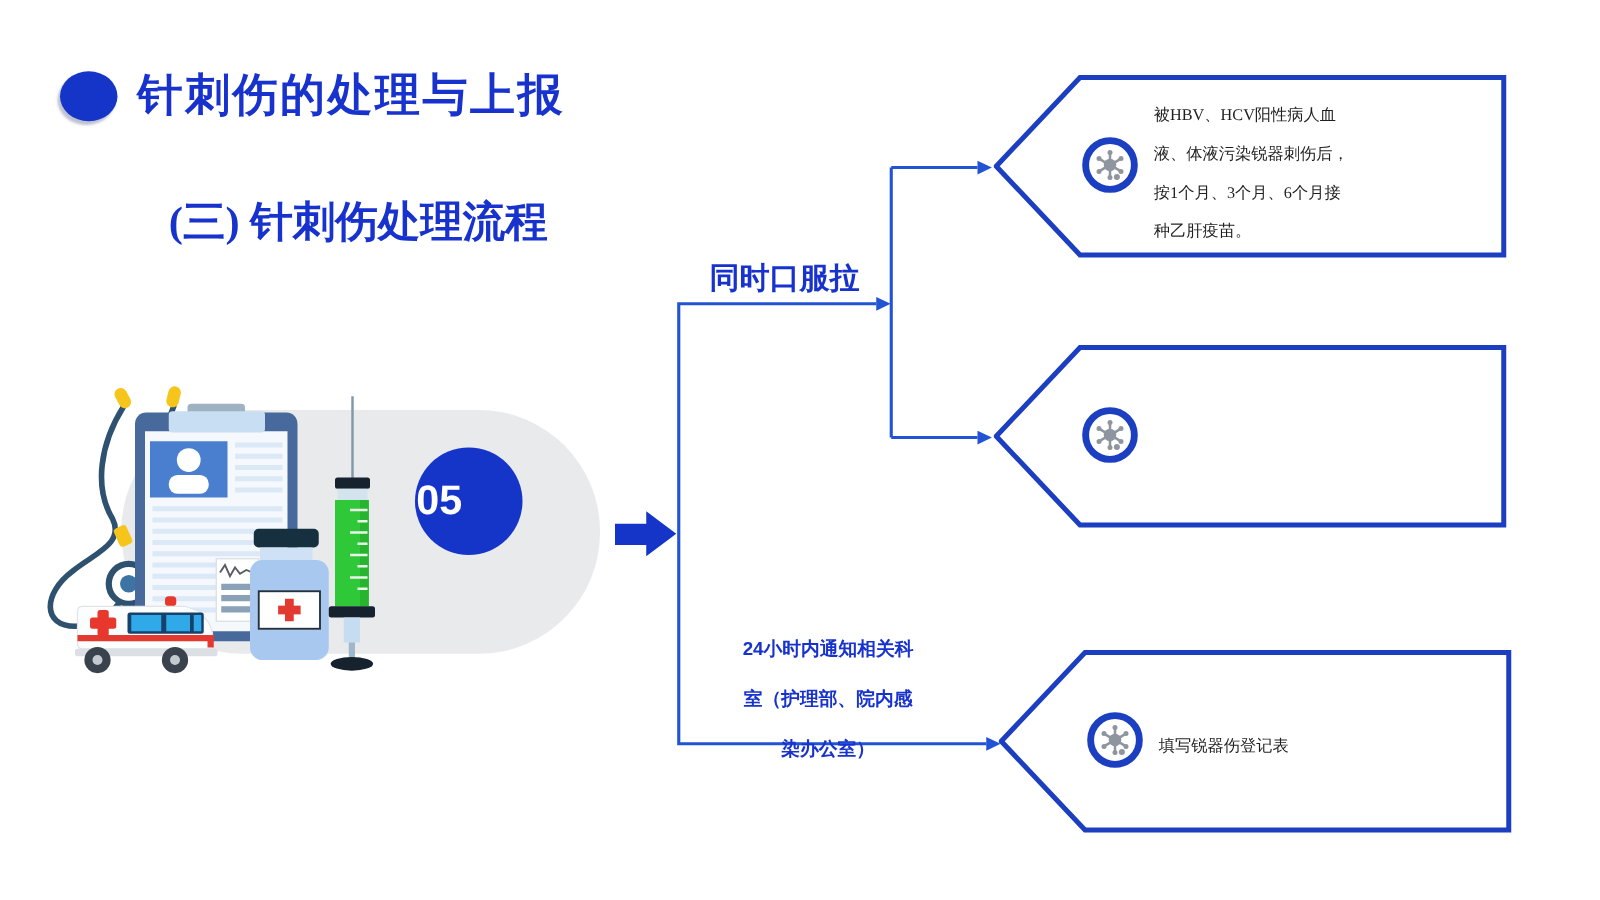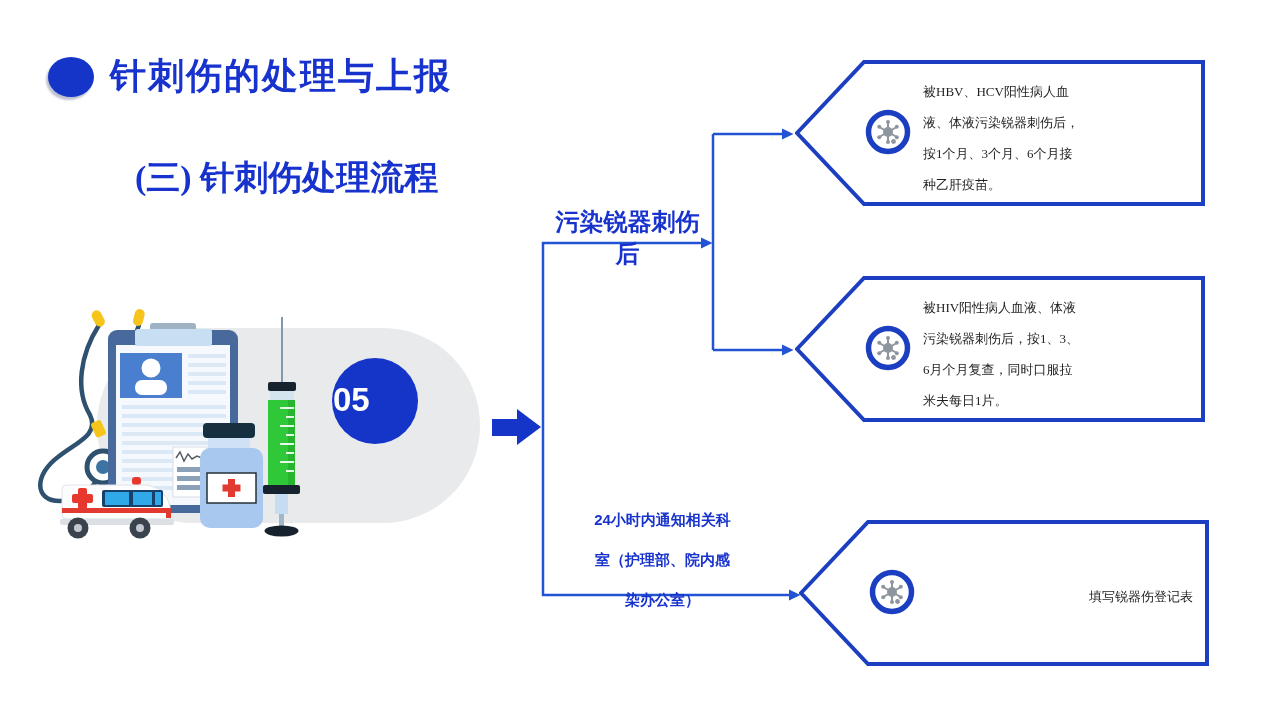--- a/index.html
+++ b/index.html
@@ -27,21 +27,21 @@
                   font-size:33px; font-weight:bold; color:#ffffff; }
   .badge-label  { left:322px; top:450px; width:118px; font-size:24px; }
 
   
   .result-box { width:412px; height:148px; }
   .result-box svg.shape { position:absolute; left:0; top:0; }
   .box-icon { position:absolute; left:70px; top:50px; width:46px; height:46px; }
   .box-text { position:absolute; left:128px; top:17px; width:278px;
               font-size:13px; line-height:31px; color:#1f1f1f; white-space:pre-line;
               font-family:"Liberation Serif","DejaVu Serif",serif; }
-  .box-text.centered { top:62px; text-align:right; width:266px; }
+  .box-text.centered { top:62px; text-align:left; width:266px; }
   #box1 { left:795px; top:59px; }
   #box2 { left:795px; top:275px; }
   #box3 { left:799px; top:519px; }
 
   .overlay-svg { left:0; top:0; width:1280px; height:720px; pointer-events:none; }
 </style>
 </head>
 <body>
 
 <div class="stage">
@@ -185,21 +185,21 @@
     </g>
     <g fill="#2153d4">
       <polygon points="701,237.5 712.5,243 701,248.5"></polygon>
       <polygon points="782,128.5 793.5,134 782,139.5"></polygon>
       <polygon points="782,344.5 793.5,350 782,355.5"></polygon>
       <polygon points="789,589.5 800.5,595 789,600.5"></polygon>
     </g>
     <polygon fill="#1535c8" points="492,419 517,419 517,409 541,427 517,445 517,436 492,436"></polygon>
   </svg>
 
-  <div class="abs lbl branch-top-label">污染锐器刺伤后</div>
+  <div class="abs lbl branch-top-label">同时口服拉</div>
   <div class="abs lbl branch-bottom-label">24小时内通知相关科
 室（护理部、院内感
 染办公室）</div>
 
   <div class="abs result-box" id="box1">
     <svg class="shape" width="412" height="148" viewBox="0 0 412 148">
       <polygon points="2,74 69,3 408,3 408,145 69,145" fill="#ffffff" stroke="#1b3fc0" stroke-width="4"></polygon>
     </svg>
     <svg class="box-icon" viewBox="0 0 46 46">
       <circle cx="23" cy="23" r="19.5" fill="#ffffff" stroke="#1b3fc0" stroke-width="5.5"></circle>
@@ -212,24 +212,20 @@
   </div>
 
   <div class="abs result-box" id="box2">
     <svg class="shape" width="412" height="148" viewBox="0 0 412 148">
       <polygon points="2,74 69,3 408,3 408,145 69,145" fill="#ffffff" stroke="#1b3fc0" stroke-width="4"></polygon>
     </svg>
     <svg class="box-icon" viewBox="0 0 46 46">
       <circle cx="23" cy="23" r="19.5" fill="#ffffff" stroke="#1b3fc0" stroke-width="5.5"></circle>
       <use href="#virus" x="23" y="23"></use>
     </svg>
-    <div class="box-text">被HIV阳性病人血液、体液
-污染锐器刺伤后，按1、3、
-6月个月复查，同时口服拉
-米夫每日1片。</div>
   </div>
 
   <div class="abs result-box" id="box3">
     <svg class="shape" width="412" height="148" viewBox="0 0 412 148">
       <polygon points="2,74 69,3 408,3 408,145 69,145" fill="#ffffff" stroke="#1b3fc0" stroke-width="4"></polygon>
     </svg>
     <svg class="box-icon" viewBox="0 0 46 46">
       <circle cx="23" cy="23" r="19.5" fill="#ffffff" stroke="#1b3fc0" stroke-width="5.5"></circle>
       <use href="#virus" x="23" y="23"></use>
     </svg>

